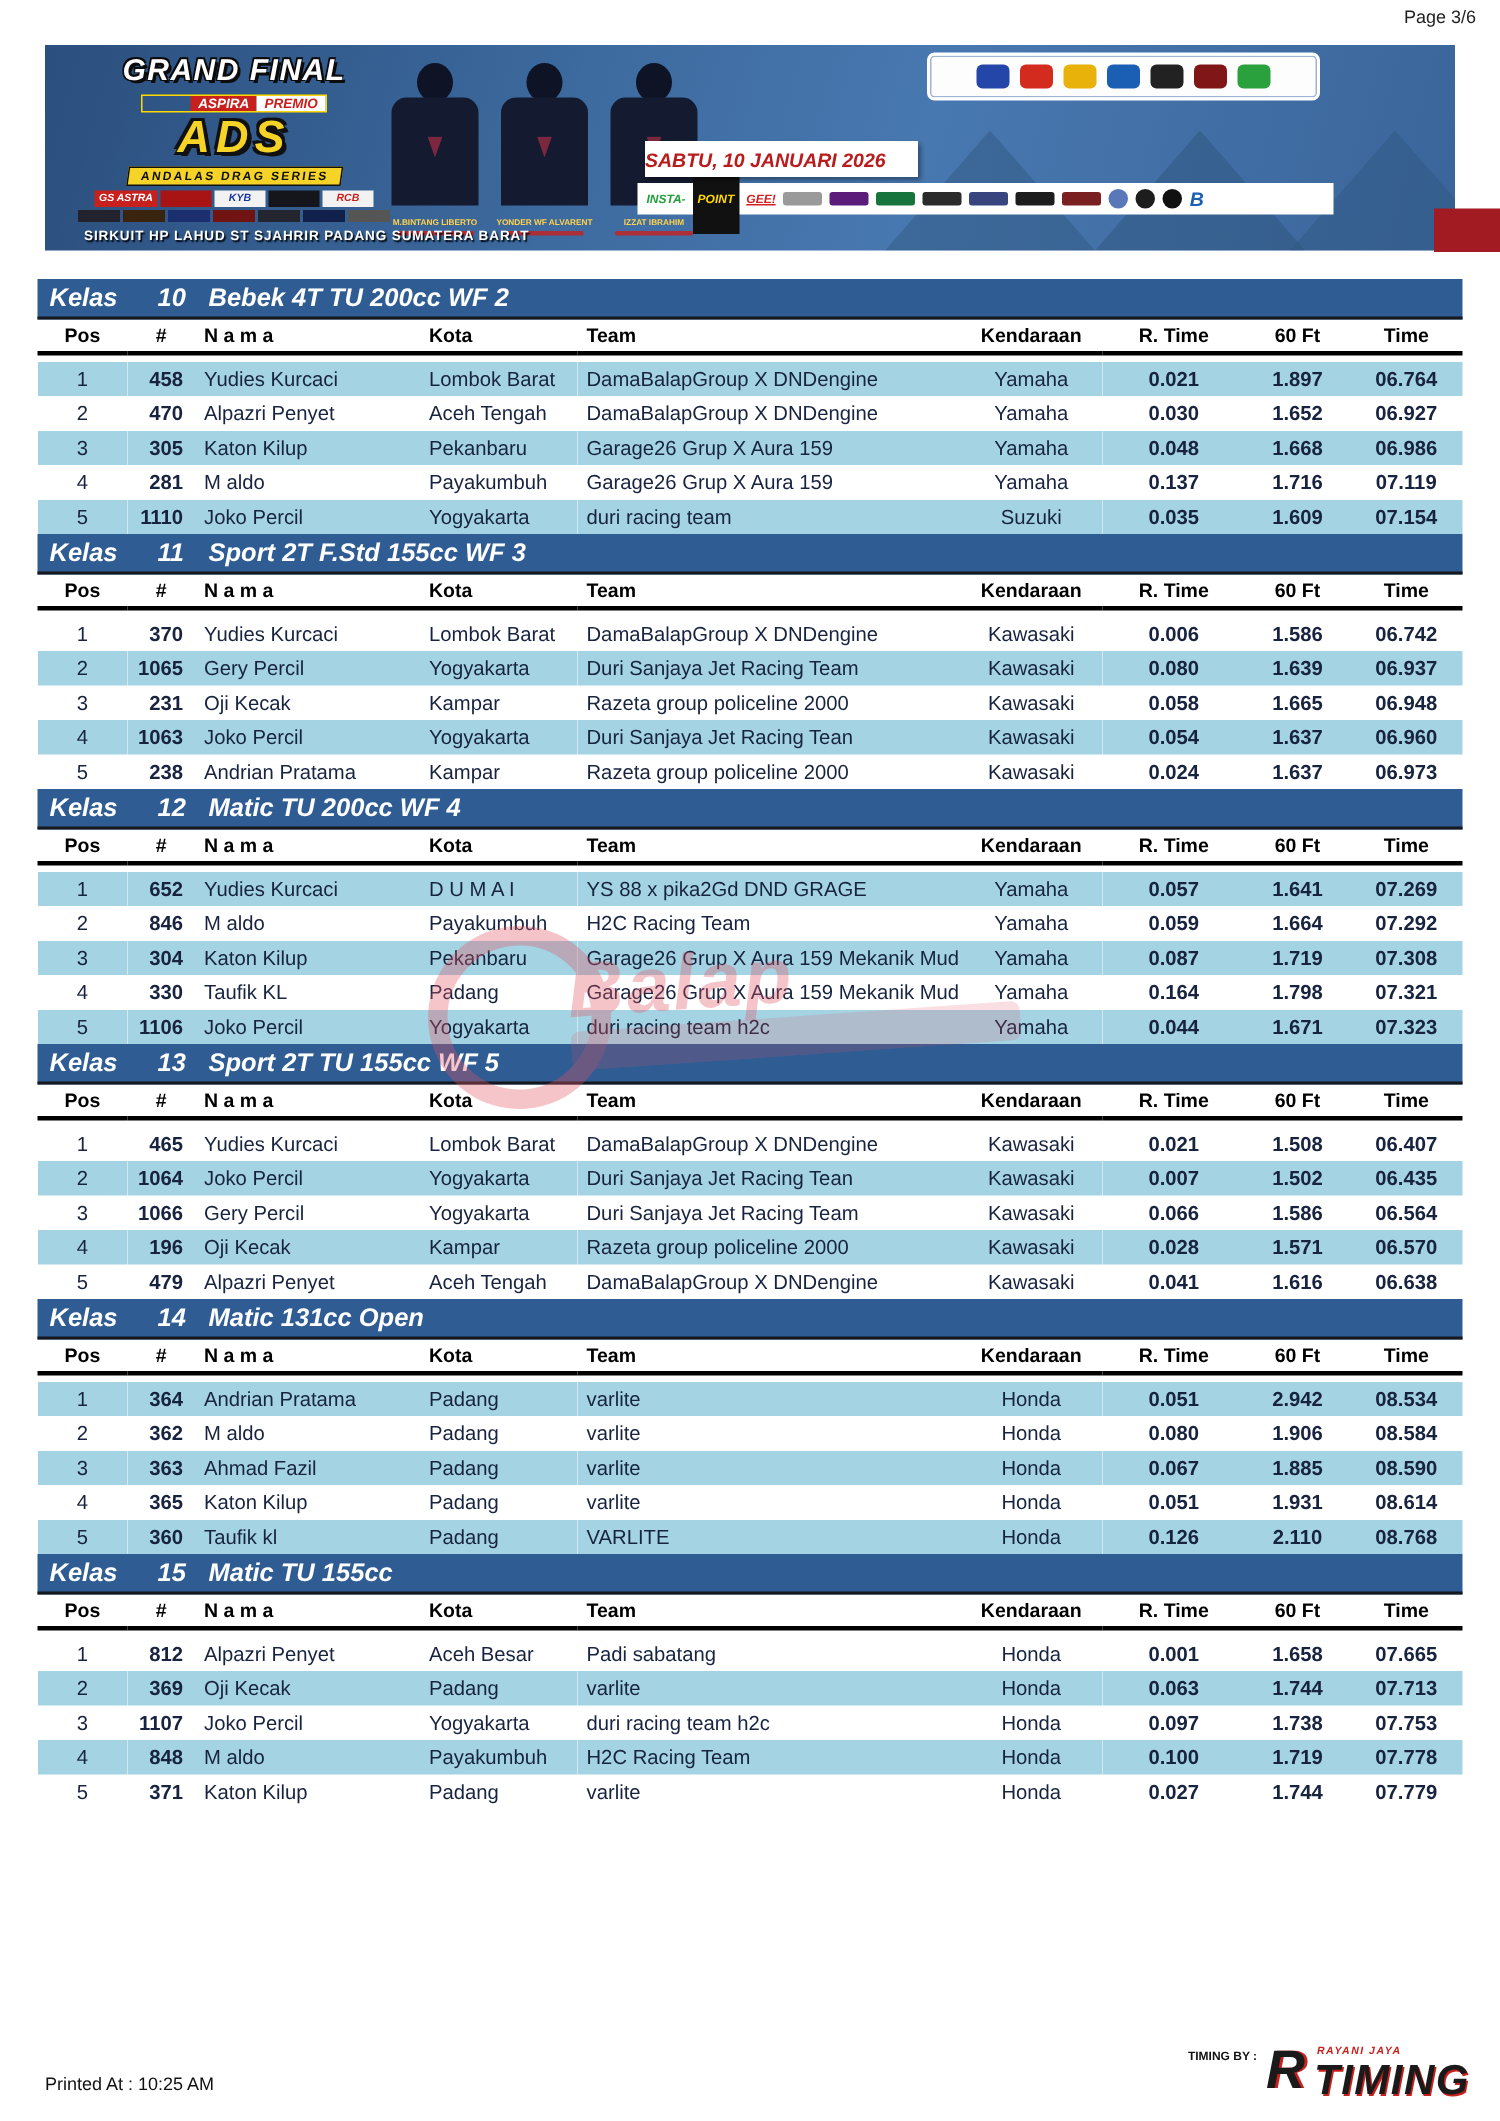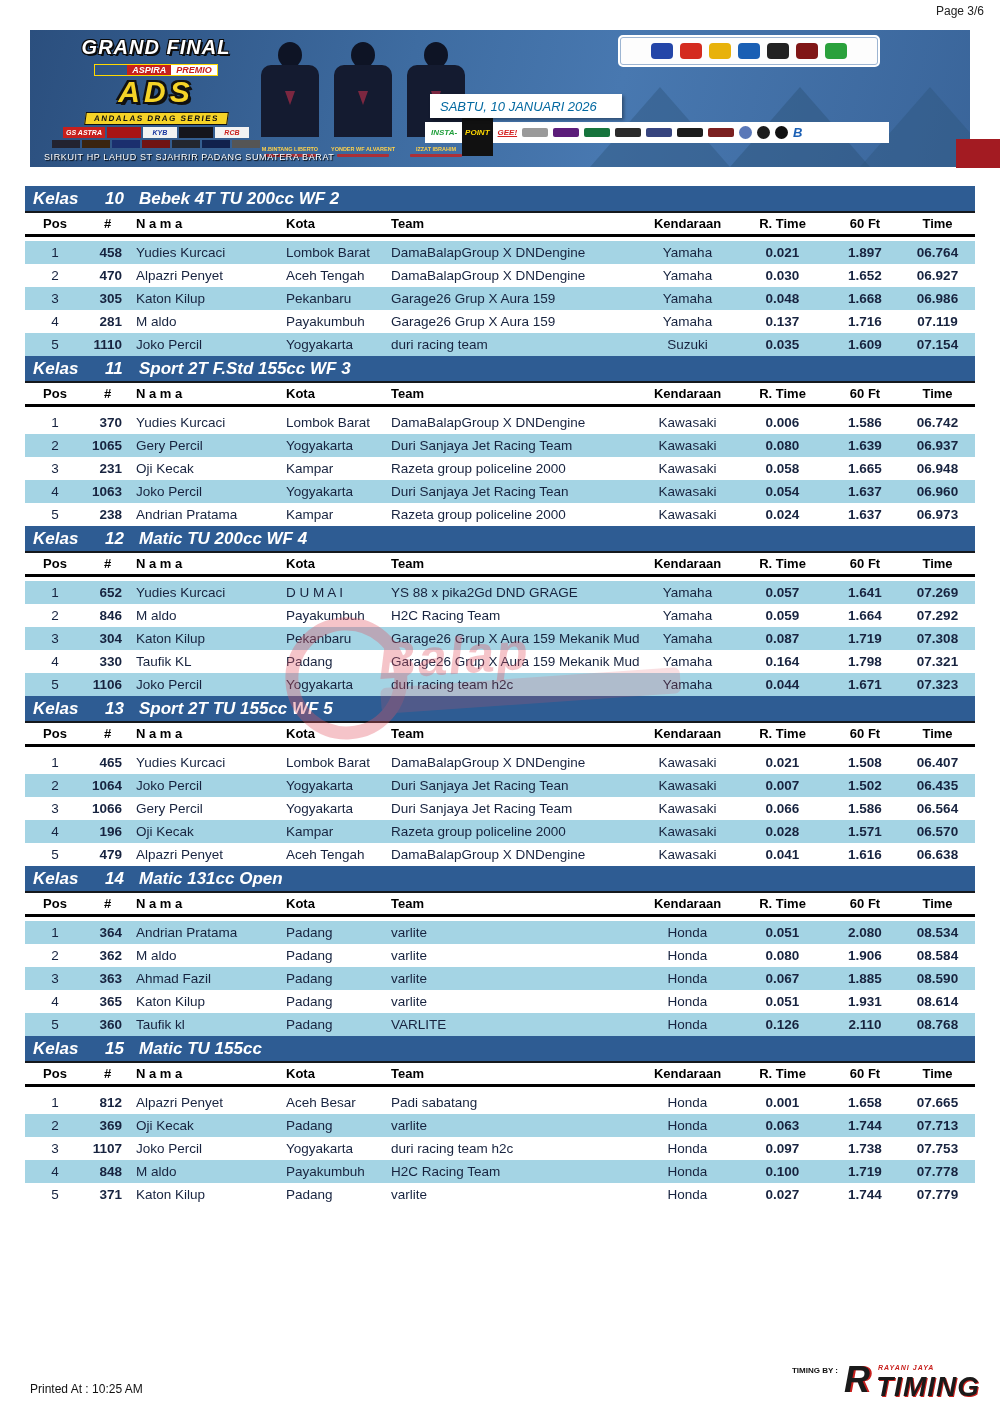--- a/index.html
+++ b/index.html
@@ -21,40 +21,40 @@
   .aspira-row .a1{background:#c8201d;color:#fff;padding:0 5px;margin-left:32px;}
   .aspira-row .a2{background:#fff;color:#c8201d;padding:0 5px;}
   .ads{font-size:30px;line-height:30px;font-weight:700;font-style:italic;color:#f5d327;letter-spacing:4px;
        text-shadow:2px 2px 0 #111,-2px -2px 0 #111,2px -2px 0 #111,-2px 2px 0 #111,3px 3px 0 #111;}
   .series-band{display:inline-block;background:#f5d327;color:#111;border:1px solid #111;
                font-size:8px;font-weight:bold;letter-spacing:1.5px;padding:1px 8px;transform:skewX(-8deg);}
   .sprow{display:flex;justify-content:center;gap:2px;margin-top:2px;}
   .sprow .sp{height:11px;min-width:28px;font-size:7px;font-weight:900;font-style:italic;
              display:flex;align-items:center;justify-content:center;padding:0 3px;}
   .sprow2 .sp{height:8px;min-width:22px;}
-  .circuit{position:absolute;left:14px;bottom:5px;font-size:9px;font-weight:normal;color:#fff;
+  .circuit{position:absolute;left:26px;bottom:5px;font-size:9px;font-weight:bold;color:#fff;
            letter-spacing:.6px;z-index:2;text-shadow:1px 1px 1px #000;}
   .people{position:absolute;left:228px;top:12px;width:210px;height:118px;display:flex;justify-content:space-between;z-index:1;}
   .person{position:relative;width:64px;height:118px;text-align:center;}
   .head{width:24px;height:26px;border-radius:50%;background:#0e1425;margin:0 auto;}
   .torso{width:58px;height:72px;background:#141b30;border-radius:10px 10px 0 0;margin:-3px auto 0;position:relative;}
   .torso::after{content:"";position:absolute;left:24px;top:26px;width:10px;height:14px;
                 background:#7c2740;clip-path:polygon(50% 100%,0 0,100% 0);}
   .pname{position:absolute;left:-6px;right:-6px;bottom:8px;font-size:5.5px;font-weight:bold;color:#ffd24a;white-space:nowrap;}
   .pbar{position:absolute;left:6px;right:6px;bottom:3px;height:3px;background:#c8201d;opacity:.8;border-radius:1px;}
   .top-logo-box{position:absolute;left:588px;top:5px;width:258px;height:28px;background:#fdfdfd;
                 border:2px solid #fff;border-radius:5px;display:flex;align-items:center;justify-content:center;
                 gap:7px;z-index:3;box-shadow:0 0 0 1px #9db5d2 inset;}
   .tlogo{width:22px;height:16px;border-radius:4px;}
   .drag-bike{position:absolute;left:380px;top:33px;width:420px;text-align:center;z-index:2;
              font-size:46px;font-weight:900;font-style:italic;color:#fff;letter-spacing:4px;
              text-shadow:3px 3px 0 #10131c,-1px -1px 0 #10131c,1px -1px 0 #10131c,-1px 1px 0 #10131c;}
   .date-badge{position:absolute;left:400px;top:64px;width:182px;height:24px;background:#fff;z-index:3;
-              display:flex;align-items:center;padding-left:10px;font-size:13px;font-weight:normal;font-style:italic;
-              color:#0369a1;box-shadow:2px 2px 3px rgba(0,0,0,.35);}
+              display:flex;align-items:center;font-size:13px;font-weight:bold;font-style:italic;
+              color:#b91c1c;box-shadow:2px 2px 3px rgba(0,0,0,.35);}
   .right-strip{position:absolute;left:395px;top:92px;width:452px;height:21px;background:#fff;z-index:2;
                display:flex;align-items:center;gap:5px;padding:0 6px;}
   .rs{font-size:8px;font-weight:900;font-style:italic;white-space:nowrap;}
   .blob{height:9px;width:26px;border-radius:2px;}
   .circ{width:13px;height:13px;border-radius:50%;}
   .hasil{position:absolute;left:0;right:0;top:110px;text-align:center;z-index:2;
          font-size:19px;font-weight:bold;color:#fff;letter-spacing:.5px;text-decoration:underline;}
   .red-tab{position:absolute;left:956px;top:139px;width:44px;height:29px;background:#a31b22;}
 
   
@@ -601,21 +601,21 @@
               <td colspan="9"></td>
             </tr>
         <tr class="shade">
               <td class="c0">1</td>
               <td class="c1">364</td>
               <td class="c2">Andrian Pratama</td>
               <td class="c3">Padang</td>
               <td class="c4">varlite</td>
               <td class="c5">Honda</td>
               <td class="c6">0.051</td>
-              <td class="c7">2.080</td>
+              <td class="c7">2.942</td>
               <td class="c8">08.534</td>
             </tr>
             <tr class="plain">
               <td class="c0">2</td>
               <td class="c1">362</td>
               <td class="c2">M aldo</td>
               <td class="c3">Padang</td>
               <td class="c4">varlite</td>
               <td class="c5">Honda</td>
               <td class="c6">0.080</td>

